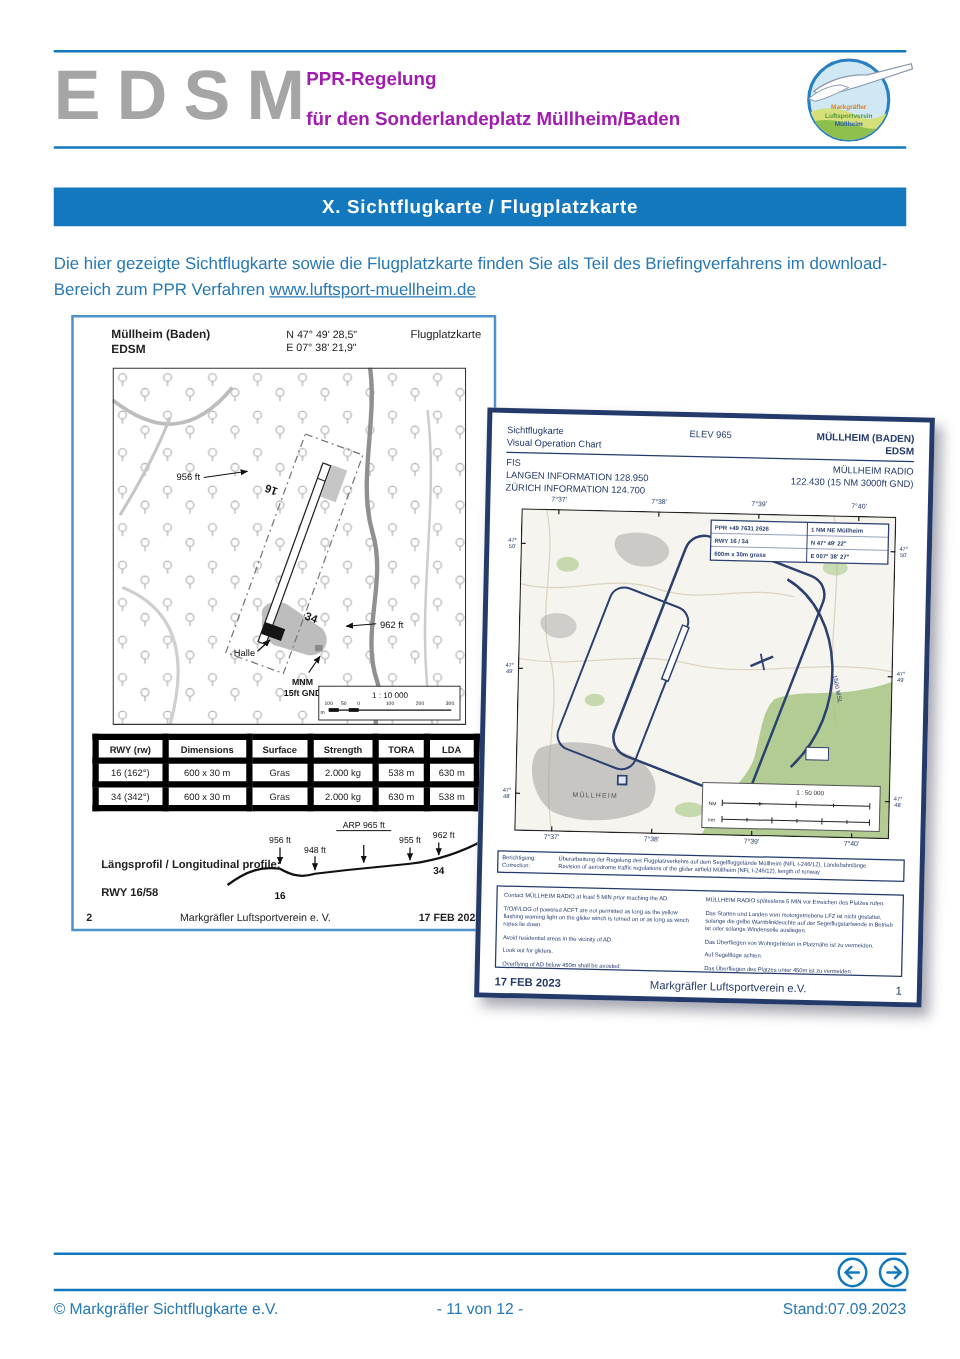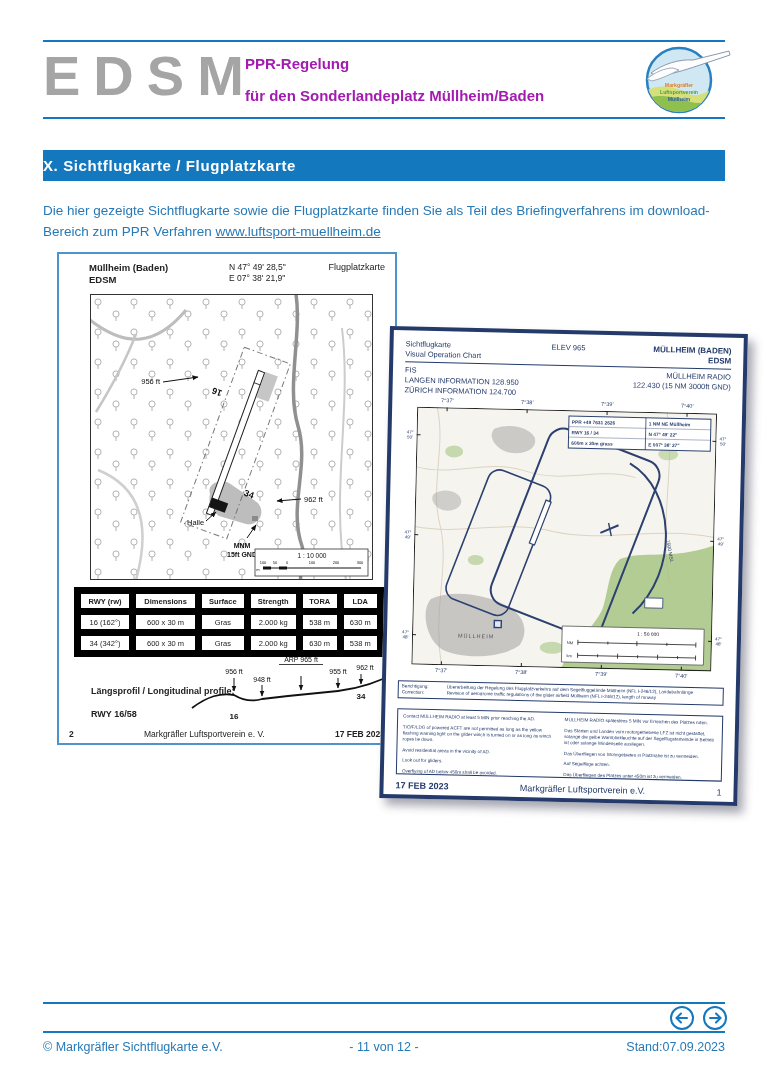--- a/index.html
+++ b/index.html
@@ -11,40 +11,40 @@
 
   
   .header{position:absolute;left:43px;top:46px;width:682px;height:70px}
   .edsm{position:absolute;left:0;top:2px;font-size:56px;font-weight:bold;color:#a5a5a5;letter-spacing:13px;line-height:1}
   .ht{position:absolute;left:202px;color:#a21caf;font-weight:bold;font-size:15px}
   .ht1{top:9px}.ht2{top:41px}
   .logo{position:absolute;right:-8px;top:-7px}
 
   
   .banner{position:absolute;left:43px;width:682px;height:31px;background:#1478be;color:#fff;
-          font-weight:bold;font-size:15px;letter-spacing:.6px;line-height:31px}
+          font-weight:bold;font-size:15px;letter-spacing:.6px;text-align:center;line-height:31px}
   .banner-x{top:150px}.banner-xi{top:866px}
   .bodytext{position:absolute;left:43px;width:692px;color:#2779b6;font-size:13.5px;line-height:1.55}
   .bt-x{top:201px}.bt-xi{top:917px}
   .link{color:#2779b6;text-decoration:underline;cursor:pointer}
 
   
   .charts{position:absolute;left:0;top:250px;width:768px;height:580px}
 
   
   .fpk{position:absolute;left:57px;top:2px;width:340px;height:493px;background:#fff;
        border:2px solid #4e93c9;color:#222}
   .fpk-head{position:absolute;left:30px;right:10px;top:8px;height:26px;font-size:8.5px}
   .fh-left{position:absolute;left:0;top:0;font-weight:bold;font-size:9.5px;line-height:1.25}
   .fh-center{position:absolute;left:140px;top:0;font-size:8.5px;line-height:1.3}
   .fh-right{position:absolute;right:0;top:0;font-size:9px}
   .fpk-map{position:absolute;left:31px;top:40px}
   .fpk-table{position:absolute;left:15px;top:333px;width:310px;border-collapse:collapse;font-size:7.5px}
-  .fpk-table th,.fpk-table td{border:7px solid #000000;padding:2.5px 3px;text-align:center}
-  .fpk-profile{position:absolute;left:30px;top:392px;width:314px;height:80px}
+  .fpk-table th,.fpk-table td{border:5px solid #000000;padding:2.5px 3px;text-align:center}
+  .fpk-profile{position:absolute;left:20px;top:392px;width:314px;height:80px}
   .fp-l1{position:absolute;left:2px;top:40px;font-weight:bold;font-size:9px}
   .fp-l2{position:absolute;left:2px;top:63px;font-weight:bold;font-size:9px}
   .fp-svg{position:absolute;right:0;top:0}
   .fpk-foot{position:absolute;left:10px;right:10px;bottom:4px;display:flex;justify-content:space-between;font-size:8.5px}
   .fpk-foot .b{font-weight:bold}
 
   
   .svk{position:absolute;left:390px;top:76px;width:358px;height:472px;background:#fff;
        border:4px solid #243a6b;color:#243a6b;transform:rotate(1.3deg);transform-origin:top left;
        box-shadow:6px 7px 10px rgba(60,60,85,.45)}

